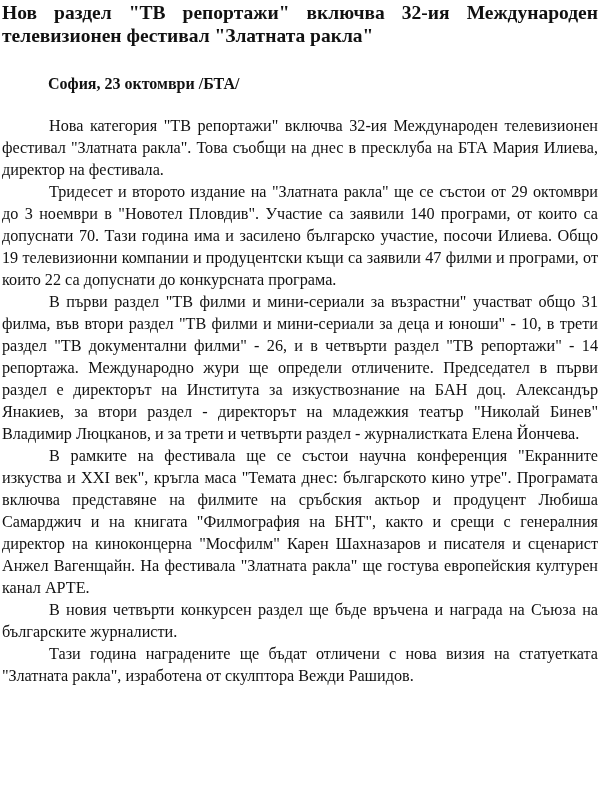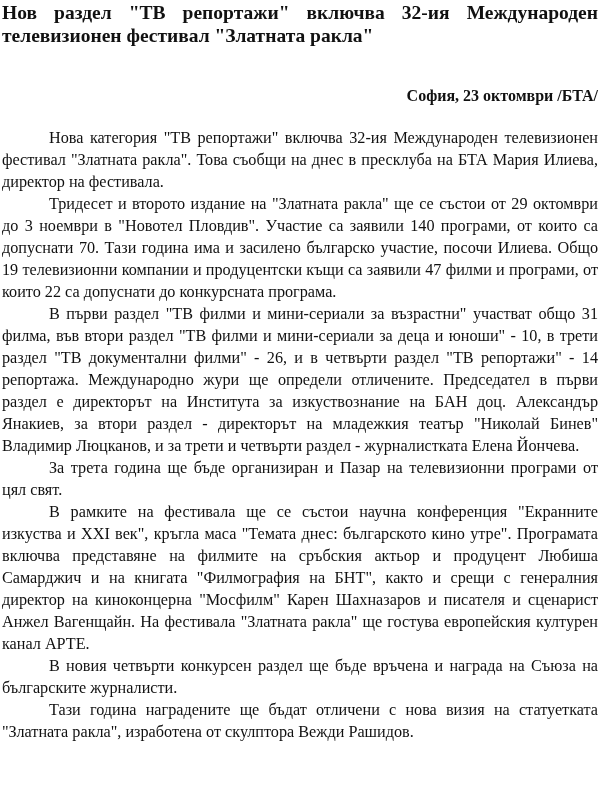--- a/index.html
+++ b/index.html
@@ -8,37 +8,36 @@
       font-family: "Liberation Serif", "DejaVu Serif", serif;
       color: #111111;
     }
     .page { position: relative; width: 600px; height: 800px; padding: 0 2px; box-sizing: border-box; }
     .title {
       margin: 0; padding-top: 1px;
       font-size: 19.5px; font-weight: bold; line-height: 23px;
       text-align: justify; text-align-last: left;
     }
     .dateline {
-      margin: 38px 0 0 46px;
-      font-size: 16px; font-weight: bold; line-height: 22px; text-align: right;
+      margin: 26px 0 0 46px;
+      font-size: 16px; font-weight: bold; line-height: 22px;
     }
     .body { margin-top: 20px; }
     .para {
       margin: 0; font-size: 16.2px; line-height: 22px;
       text-indent: 47px; text-align: justify;
     }
   </style>
 </head>
 <body>
 
 <div class="page">
   <h1 class="title">Нов раздел "ТВ репортажи" включва 32-ия Международен телевизионен фестивал "Златната ракла"</h1>
   <div class="dateline">София, 23 октомври /БТА/</div>
   <div class="body">
     <p class="para">Нова категория "ТВ репортажи" включва 32-ия Международен телевизионен фестивал "Златната ракла". Това съобщи на днес в пресклуба на БТА Мария Илиева, директор на фестивала.</p>
     <p class="para">Тридесет и второто издание на "Златната ракла" ще се състои от 29 октомври до 3 ноември в "Новотел Пловдив". Участие са заявили 140 програми, от които са допуснати 70. Тази година има и засилено българско участие, посочи Илиева. Общо 19 телевизионни компании и продуцентски къщи са заявили 47 филми и програми, от които 22 са допуснати до конкурсната програма.</p>
     <p class="para">В първи раздел "ТВ филми и мини-сериали за възрастни" участват общо 31 филма, във втори раздел "ТВ филми и мини-сериали за деца и юноши" - 10, в трети раздел "ТВ документални филми" - 26, и в четвърти раздел "ТВ репортажи" - 14 репортажа. Международно жури ще определи отличените. Председател в първи раздел е директорът на Института за изкуствознание на БАН доц. Александър Янакиев, за втори раздел - директорът на младежкия театър "Николай Бинев" Владимир Люцканов, и за трети и четвърти раздел - журналистката Елена Йончева.</p>
-    <p class="para">За трета година ще бъде организиран и Пазар на телевизионни програми от цял свят.</p>
     <p class="para">В рамките на фестивала ще се състои научна конференция "Екранните изкуства и XXI век", кръгла маса "Темата днес: българското кино утре". Програмата включва представяне на филмите на сръбския актьор и продуцент Любиша Самарджич и на книгата "Филмография на БНТ", както и срещи с генералния директор на киноконцерна "Мосфилм" Карен Шахназаров и писателя и сценарист Анжел Вагенщайн. На фестивала "Златната ракла" ще гостува европейския културен канал АРТЕ.</p>
     <p class="para">В новия четвърти конкурсен раздел ще бъде връчена и награда на Съюза на българските журналисти.</p>
     <p class="para">Тази година наградените ще бъдат отличени с нова визия на статуетката "Златната ракла", изработена от скулптора Вежди Рашидов.</p>
   </div>
 </div>
 
 </body></html>

